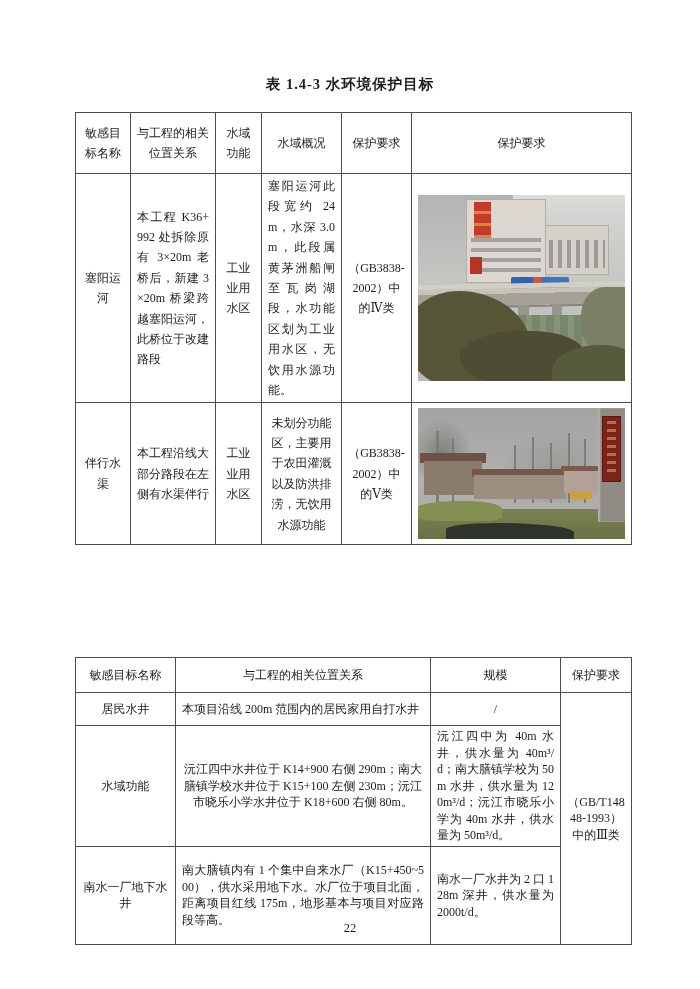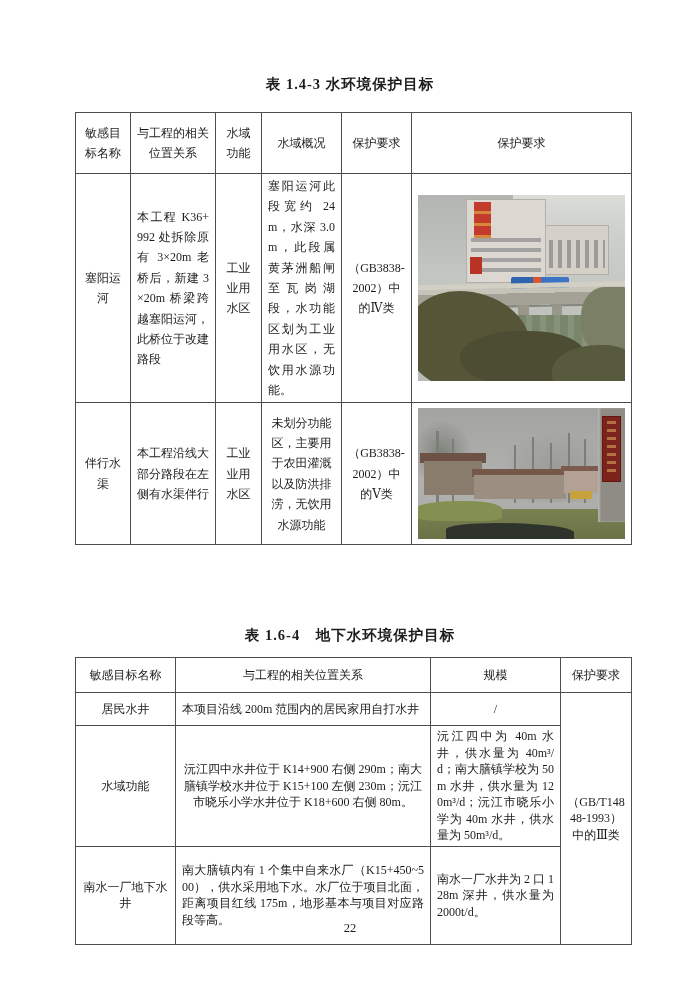--- a/index.html
+++ b/index.html
@@ -184,21 +184,20 @@
           <div class="p2-water"></div>
           <div class="p2-bldgR"></div>
           <div class="p2-sign"></div>
         </div>
       </td>
     </tr>
   </tbody>
     </table>
 
 
-  <div id="title2" class="tbl-title">表 1.6-4　地下水环境保护目标</div>
 
   <table id="table2" class="tbl">
     <colgroup>
       <col style="width:100px">
         <col style="width:255px">
         <col style="width:130px">
         <col style="width:71px">
     </colgroup>
     <tbody>
         <tr>

